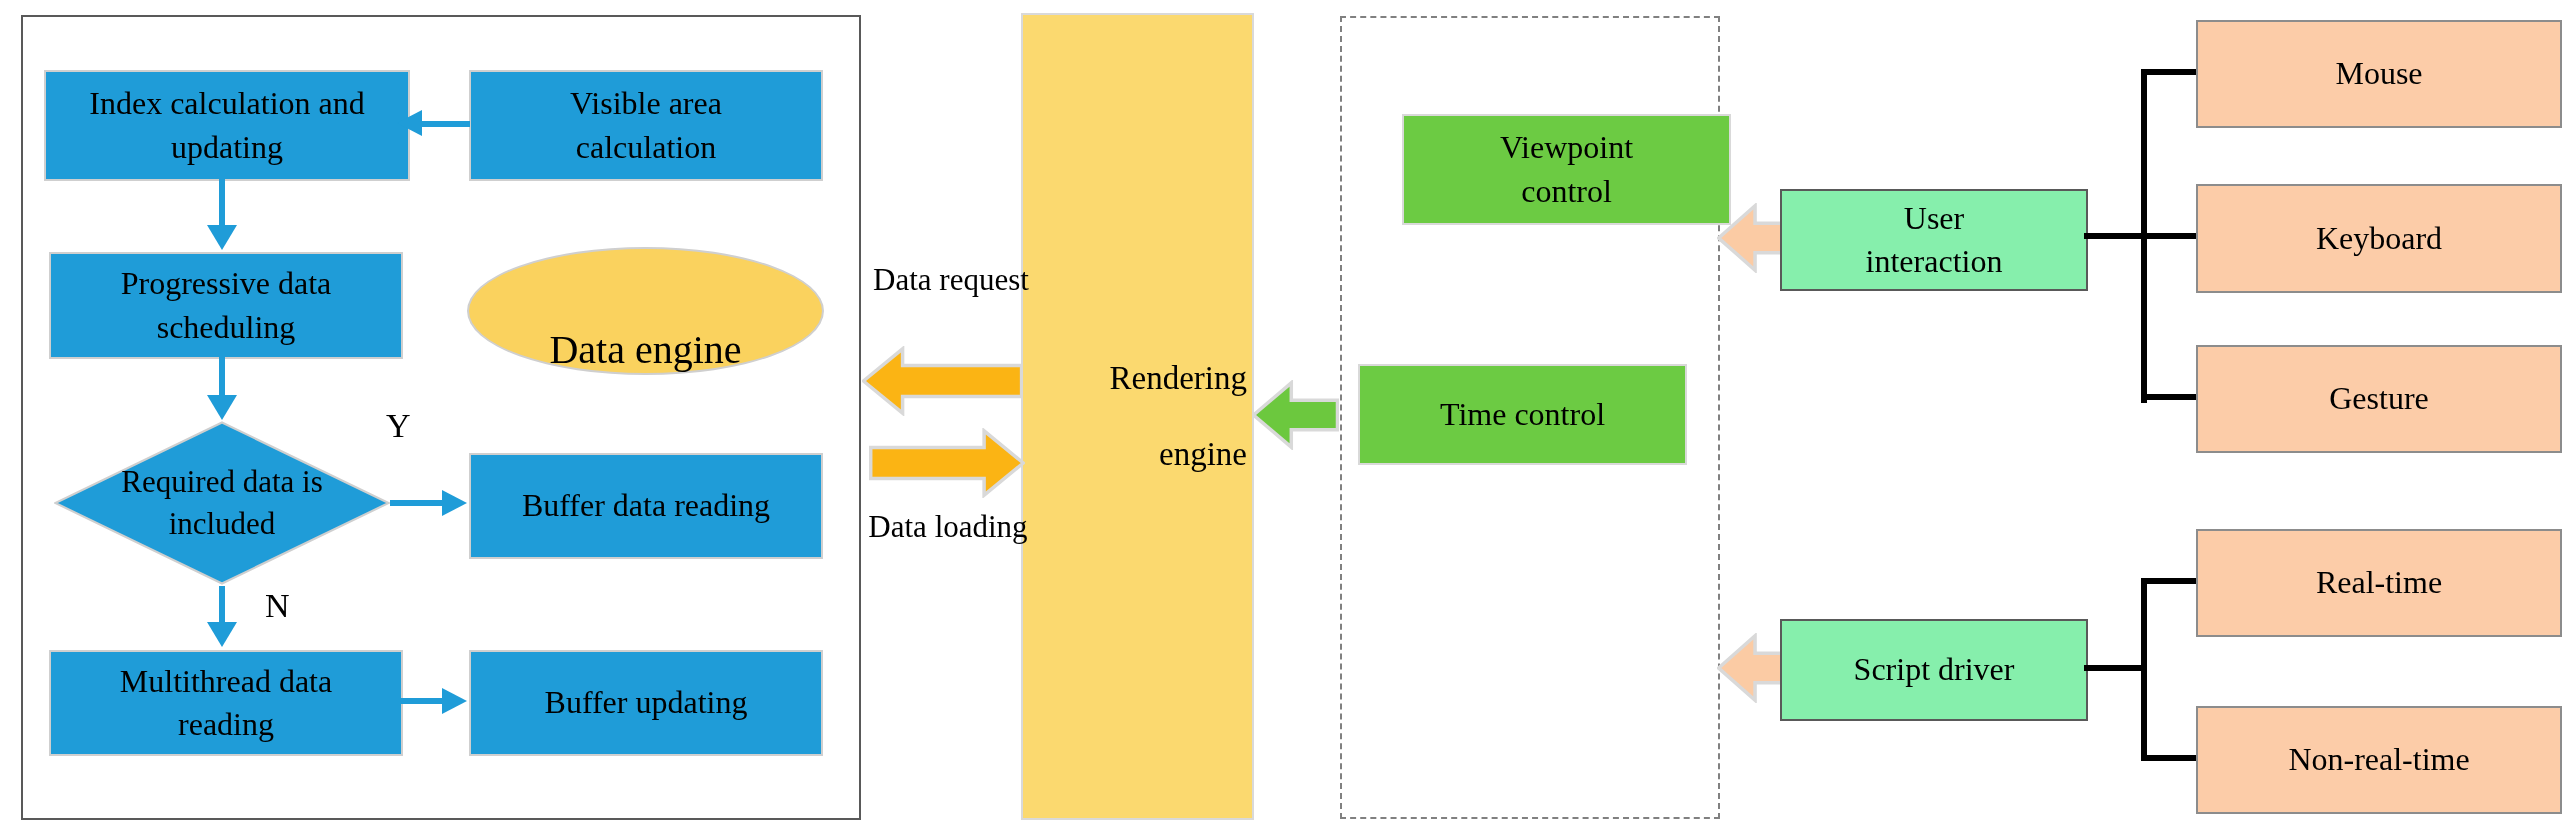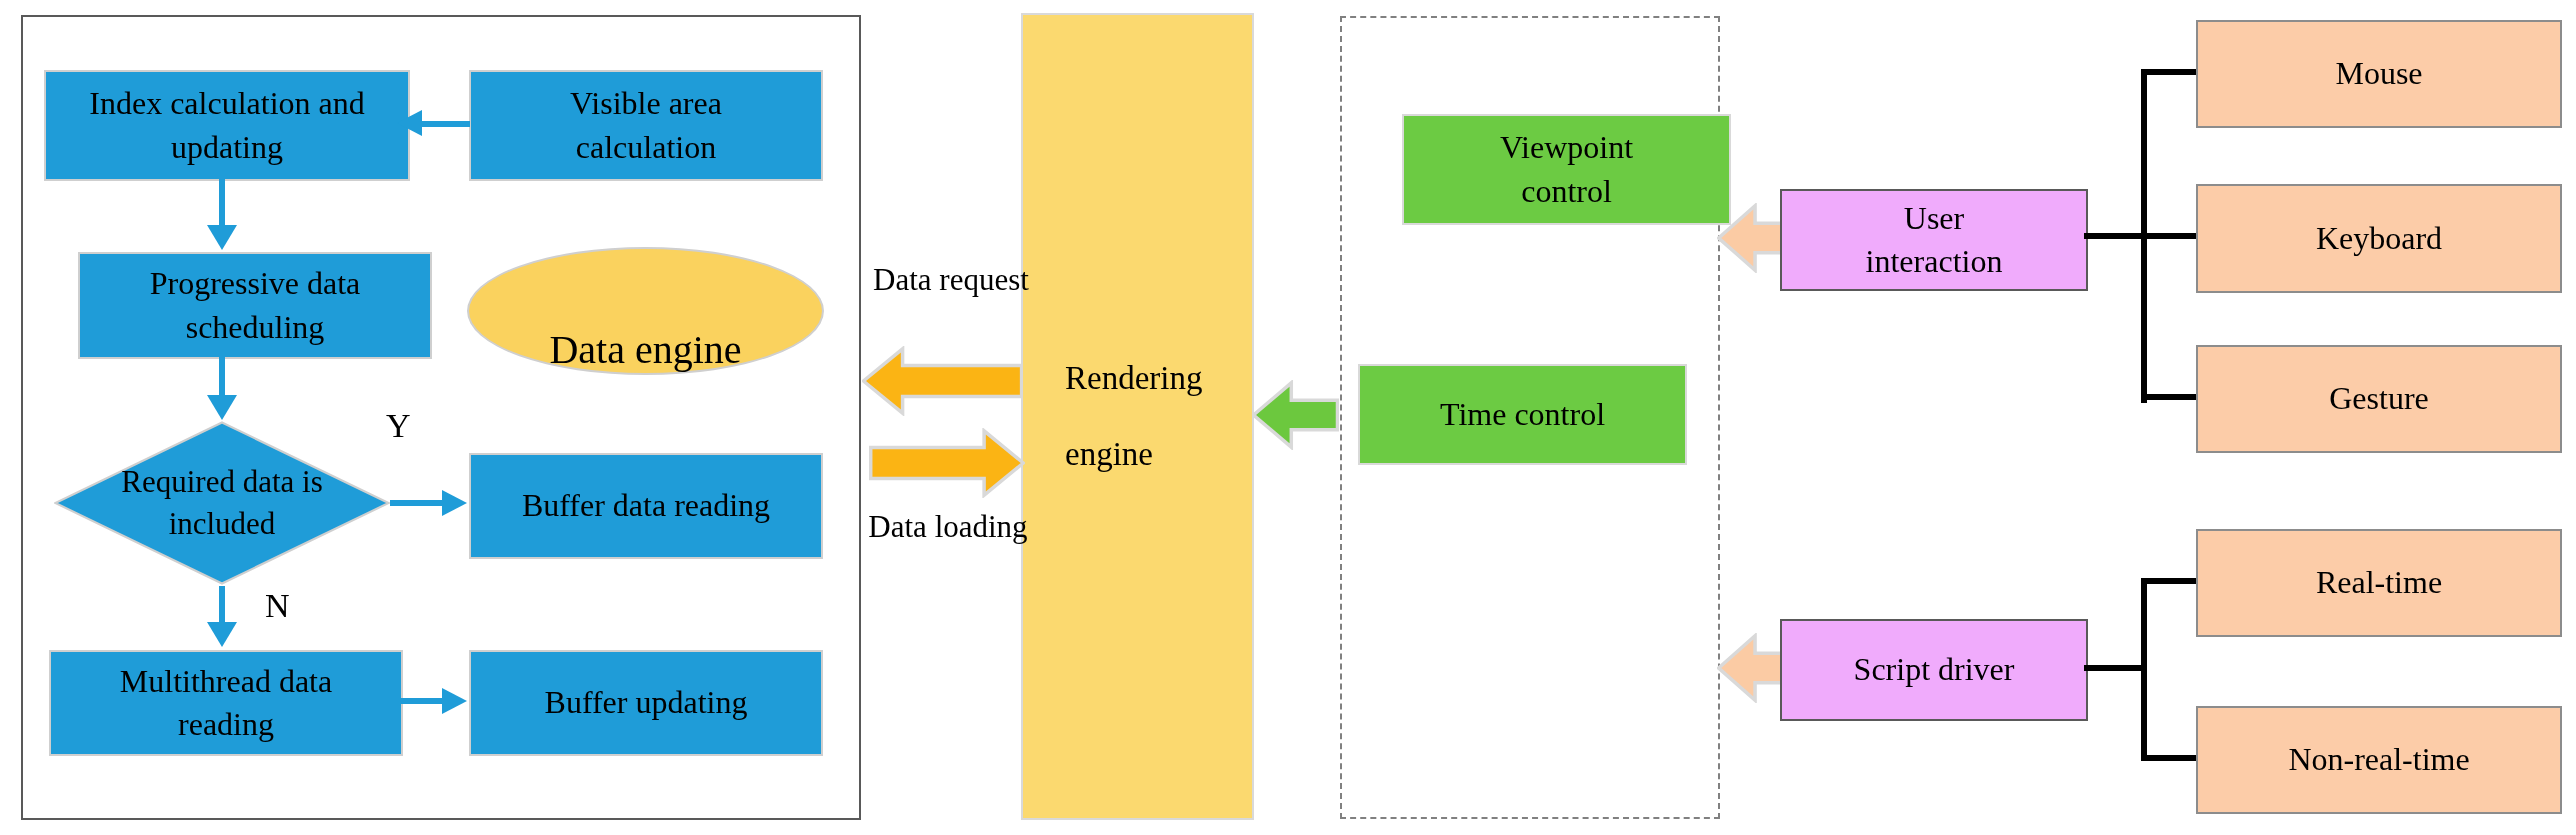--- a/index.html
+++ b/index.html
@@ -11,58 +11,58 @@
   .panel{position:absolute;background:#fff;}
   .panel.solid{border:2.8px solid #595959;}
   .panel.dashed{border:2.8px dashed #808080;}
   .box{
     position:absolute;display:flex;align-items:center;justify-content:center;
     text-align:center;font-size:32px;line-height:1.35;
   }
   .box.blue{background:#1F9CD8;border:2.1px solid #CFCFCF;}
   .box.green{background:#6CCB43;border:2.1px solid #D9D9D9;}
   .box.peach{background:#FCCCA8;border:2.1px solid #8C8C8C;}
-  .box.peach-dark{background:#f0abfc;border:2.1px solid #595959;}
+  .box.peach-dark{background:#86efac;border:2.1px solid #595959;}
   .box.yellow{background:#FBD96F;border:2.1px solid #D9D9D9;}
   .ellipse{
     position:absolute;background:#FAD25E;border:2.1px solid #CFCFCF;border-radius:50%;
     display:flex;align-items:flex-end;justify-content:center;font-size:40px;
   }
   .bline{position:absolute;background:#1F9CD8;}
   .kline{position:absolute;background:#000000;}
   .tri{position:absolute;width:0;height:0;}
   .tri.left {border-top:13.3px solid transparent;border-bottom:13.3px solid transparent;border-right:25px solid #1F9CD8;}
   .tri.right{border-top:13.3px solid transparent;border-bottom:13.3px solid transparent;border-left:25px solid #1F9CD8;}
   .tri.down {border-left:15.4px solid transparent;border-right:15.4px solid transparent;border-top:25px solid #1F9CD8;}
   .flabel{position:absolute;font-size:34px;}
   .arrlabel{position:absolute;font-size:31px;line-height:1.55;text-align:center;}
   .diamond-text{
     position:absolute;inset:0;display:flex;align-items:center;justify-content:center;
     text-align:center;font-size:31px;line-height:1.35;
   }
   .rendertext{
     position:absolute;inset:0;display:flex;align-items:center;justify-content:center;
-    text-align:left;font-size:33px;line-height:2.3;padding-left:37px;
+    text-align:right;font-size:33px;line-height:2.3;padding-left:37px;
   }
   .w300{max-width:210px;} .w280{max-width:196px;} .w240{max-width:168px;} .w230{max-width:161px;}
 </style>
 </head>
 <body>
 
 <div class="canvas">
 
   <div class="panel solid" style="left:21px;top:15.4px;width:836px;height:801px;"></div>
 
   <div class="box blue" style="left:44px;top:70px;width:362px;height:107px;">
     <span class="w300" style="max-width:294px;">Index calculation and updating</span>
   </div>
   <div class="box blue" style="left:469px;top:70px;width:350px;height:107px;">
     <span style="max-width:210px;">Visible area calculation</span>
   </div>
-  <div class="box blue" style="left:49px;top:252px;width:350px;height:103px;margin-left:29px;">
+  <div class="box blue" style="left:49px;top:252px;width:350px;height:103px;">
     <span style="max-width:280px;">Progressive data scheduling</span>
   </div>
   <div class="box blue" style="left:469px;top:453px;width:350px;height:102px;">
     <span>Buffer data reading</span>
   </div>
   <div class="box blue" style="left:49px;top:650px;width:350px;height:102px;">
     <span style="max-width:280px;">Multithread data reading</span>
   </div>
   <div class="box blue" style="left:469px;top:650px;width:350px;height:102px;text-align:center;">
     <span>Buffer updating</span>

